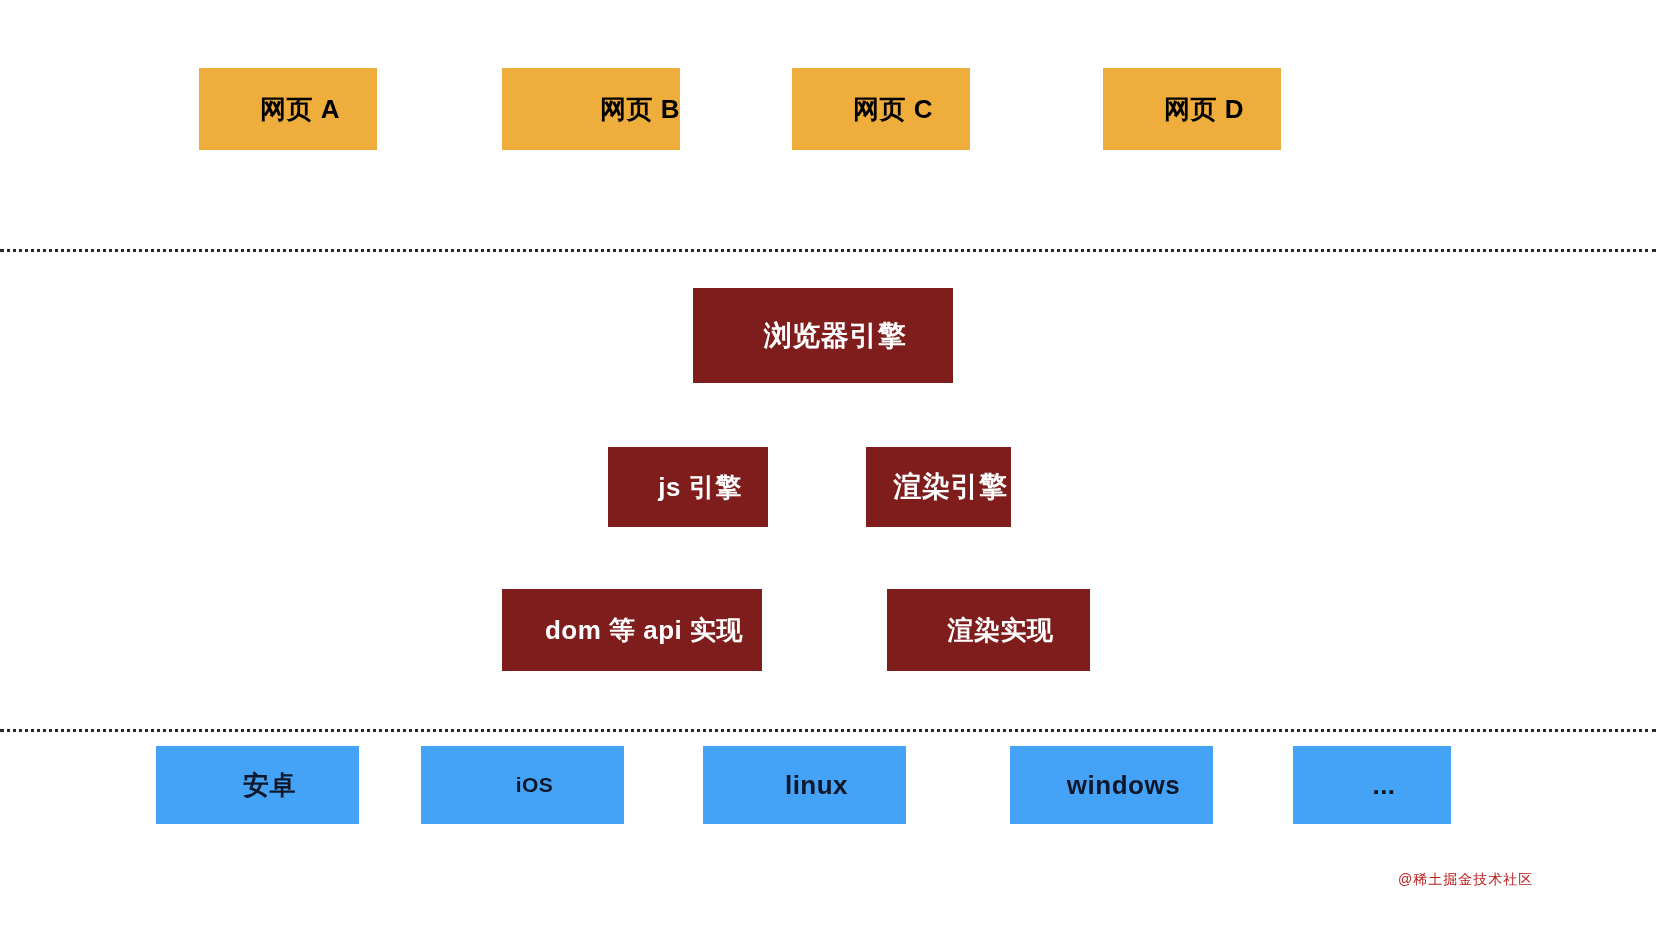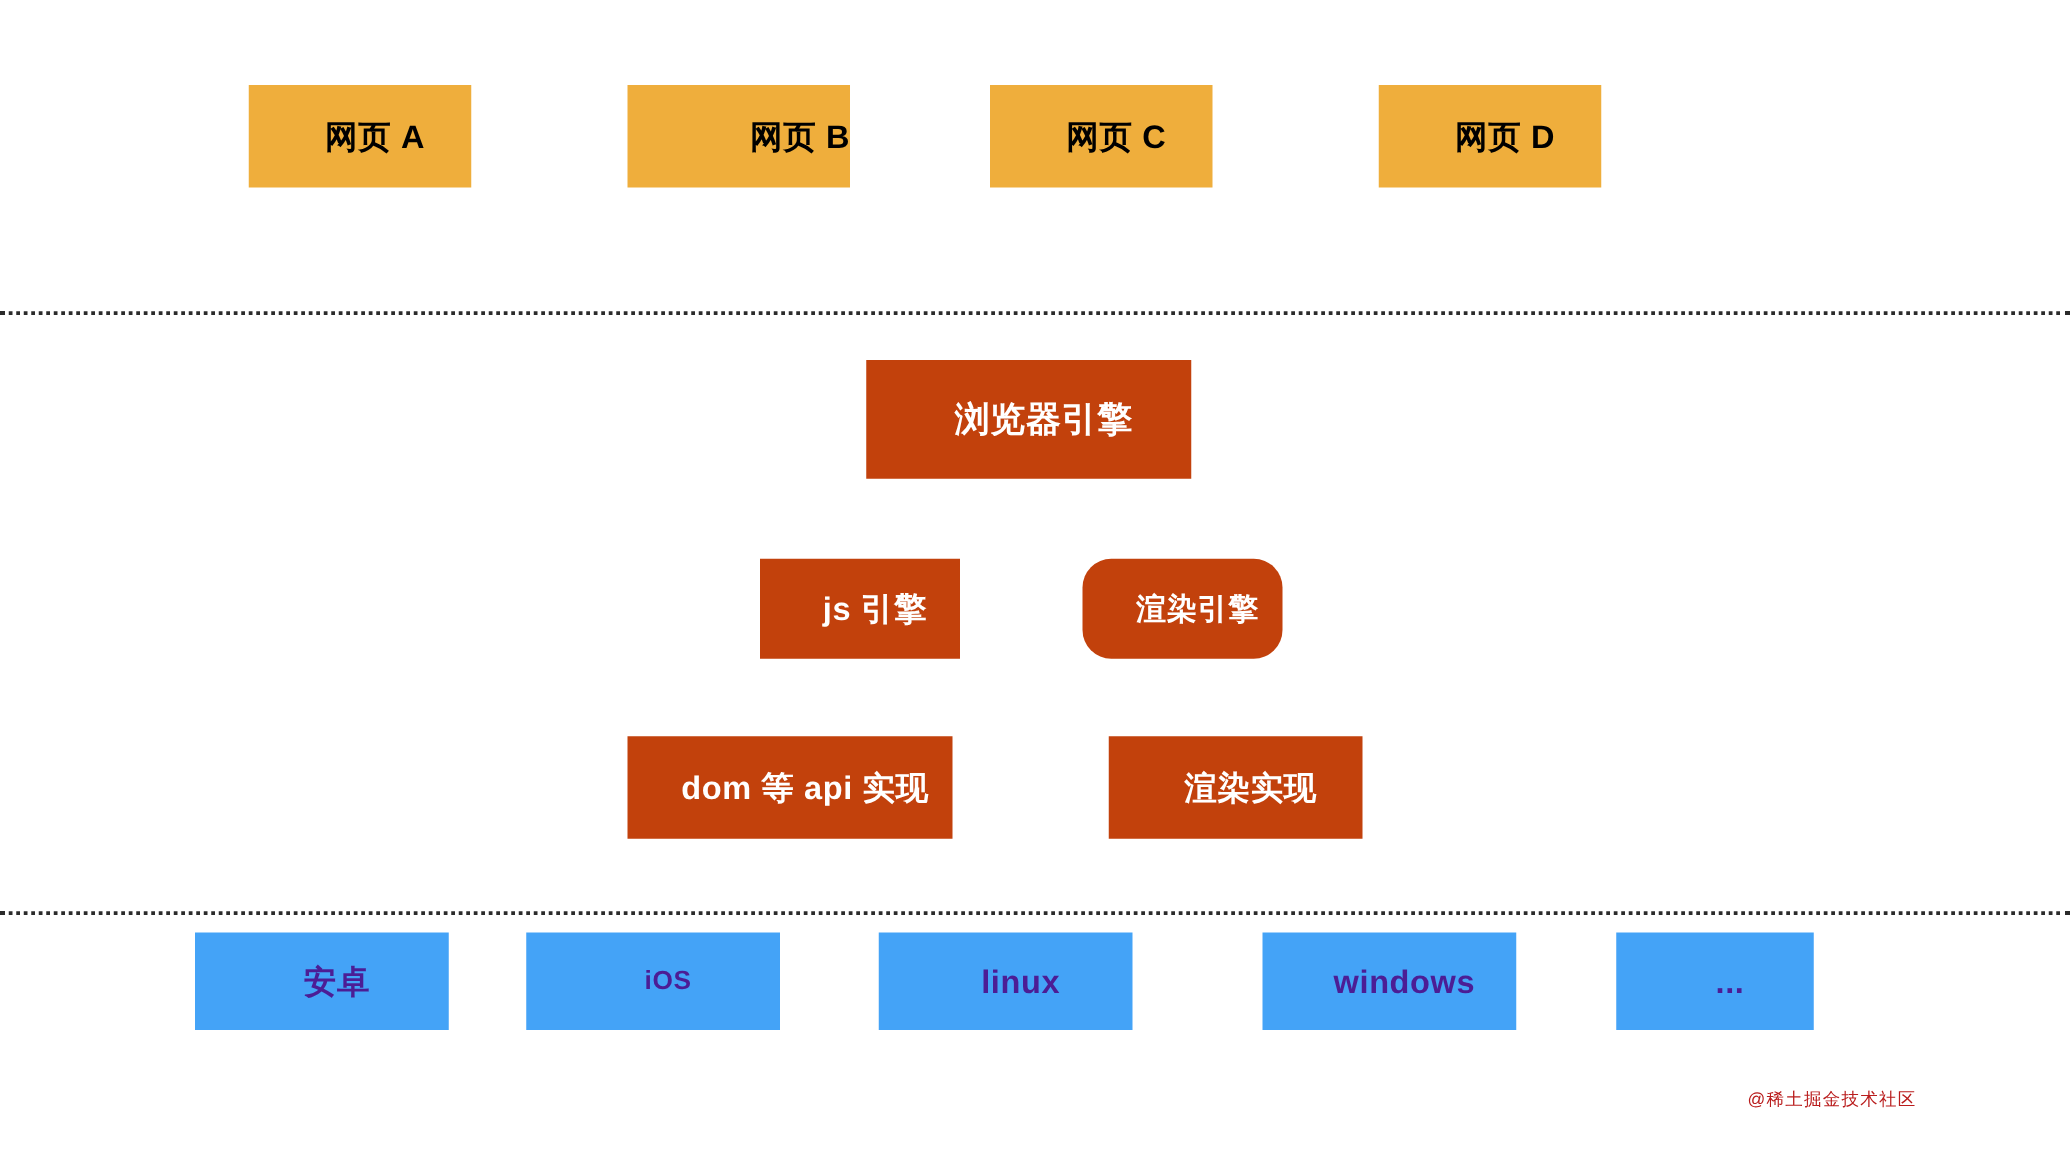--- a/index.html
+++ b/index.html
@@ -27,28 +27,28 @@
     letter-spacing: 0.5px;
     padding-left: 24px;
   }
   .box-orange {
     background: #EFAE3C;
     color: #000000;
     font-size: 26px;
     font-weight: 700;
   }
   .box-black {
-    background: #c2410c;
+    background: #7f1d1d;
     color: #ffffff;
     font-weight: 700;
     justify-content: center;
   }
   .box-blue {
     background: #44A3F7;
-    color: #4c1d95;
+    color: #0f172a;
     font-size: 26px;
     font-weight: 700;
   }
   .divider {
     position: absolute;
     left: 0;
     width: 1656px;
     height: 0;
     border-top: 3px dotted #2b2b2b;
   }
@@ -82,21 +82,21 @@
 
   <div class="divider" style="top: 249px;"></div>
 
   <div>
     <div class="box box-black" style="left: 693px; top: 288px; width: 260px; height: 95px; font-size: 28px;">
       <span>浏览器引擎</span>
     </div>
     <div class="box box-black" style="left: 608px; top: 447px; width: 160px; height: 80px; font-size: 26px;">
       <span>js 引擎</span>
     </div>
-    <div class="box box-black" style="left: 866px; top: 447px; width: 160px; height: 80px; font-size: 24px; border-radius: 23px;">
+    <div class="box box-black" style="left: 866px; top: 447px; width: 145px; height: 80px; font-size: 28px;">
       <span>渲染引擎</span>
     </div>
     <div class="box box-black" style="left: 502px; top: 589px; width: 260px; height: 82px; font-size: 26px;">
       <span>dom 等 api 实现</span>
     </div>
     <div class="box box-black" style="left: 887px; top: 589px; width: 203px; height: 82px; font-size: 26px;">
       <span>渲染实现</span>
     </div>
   </div>
 

